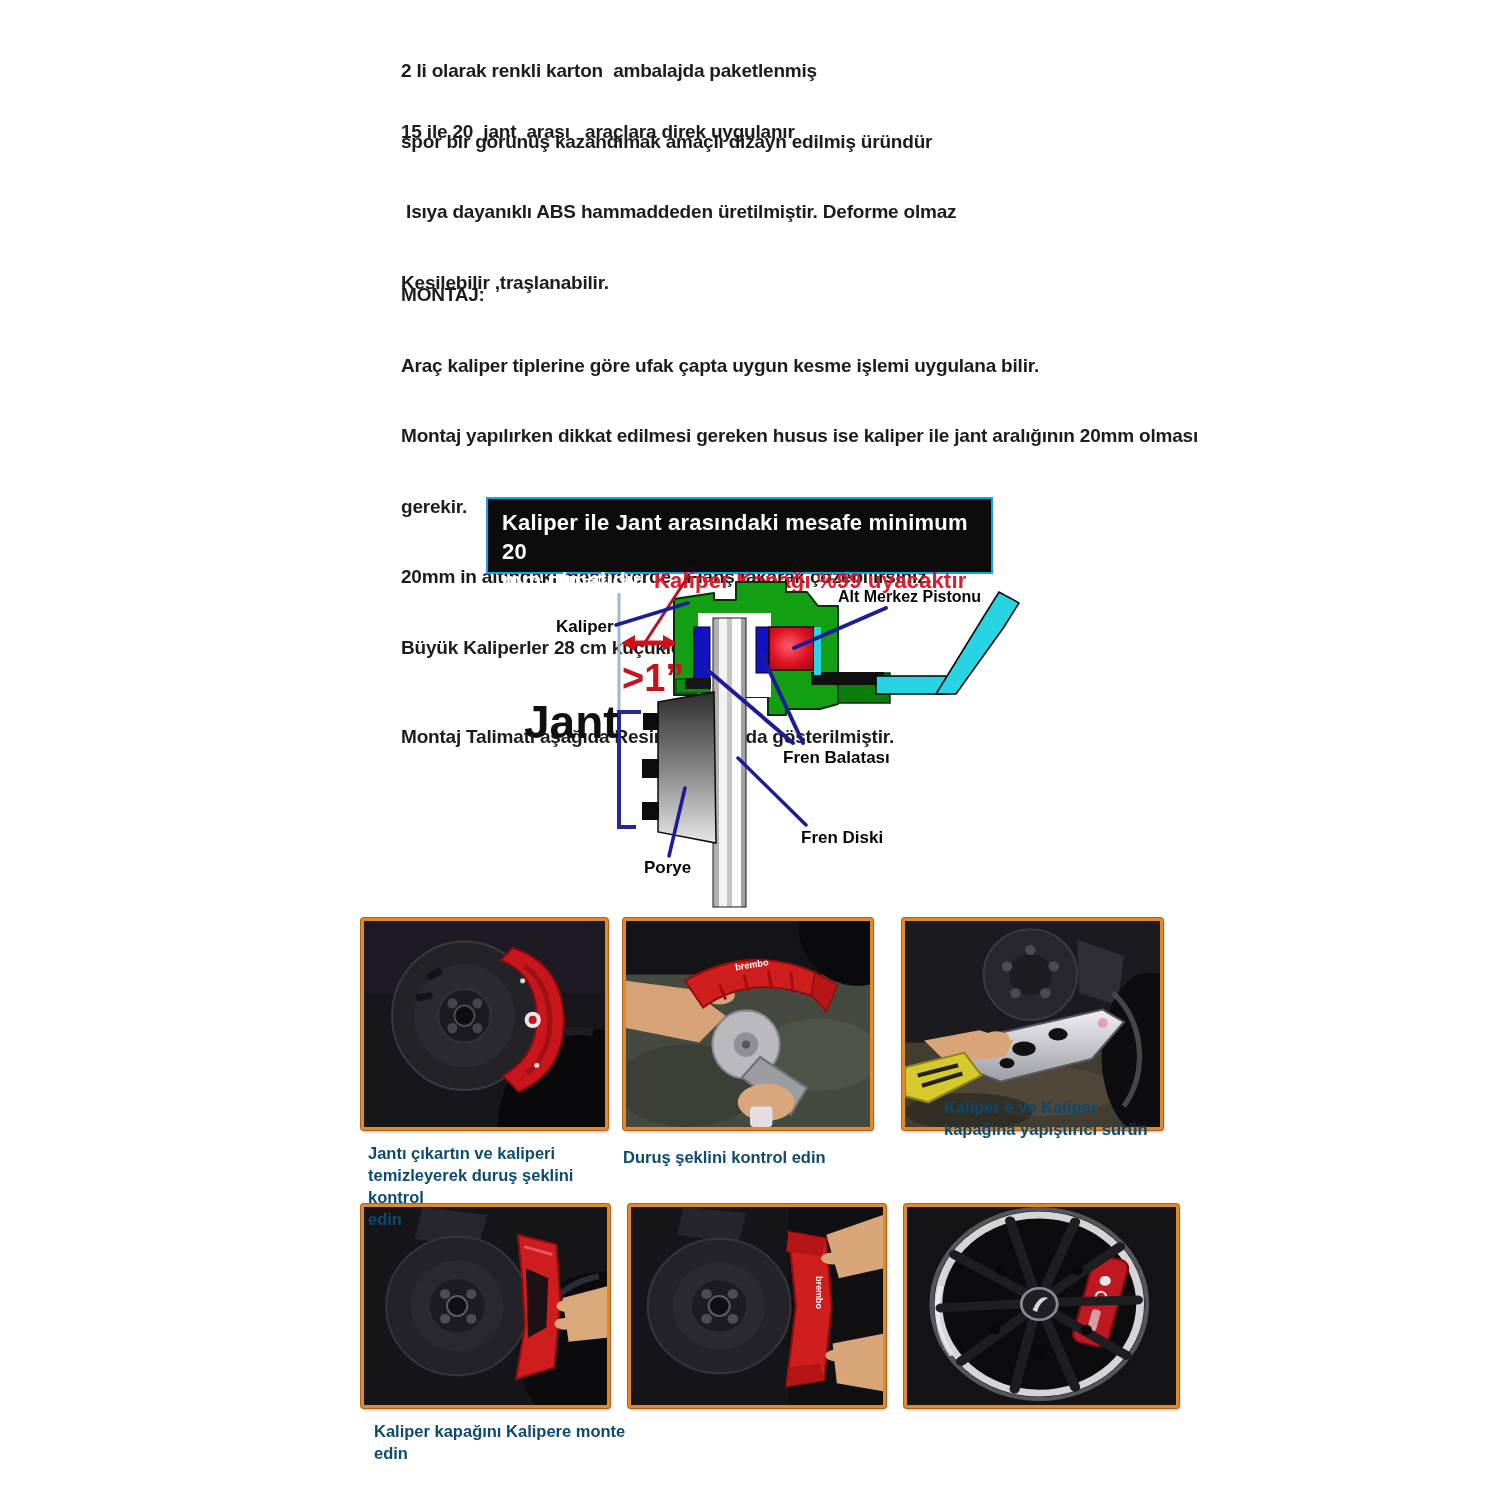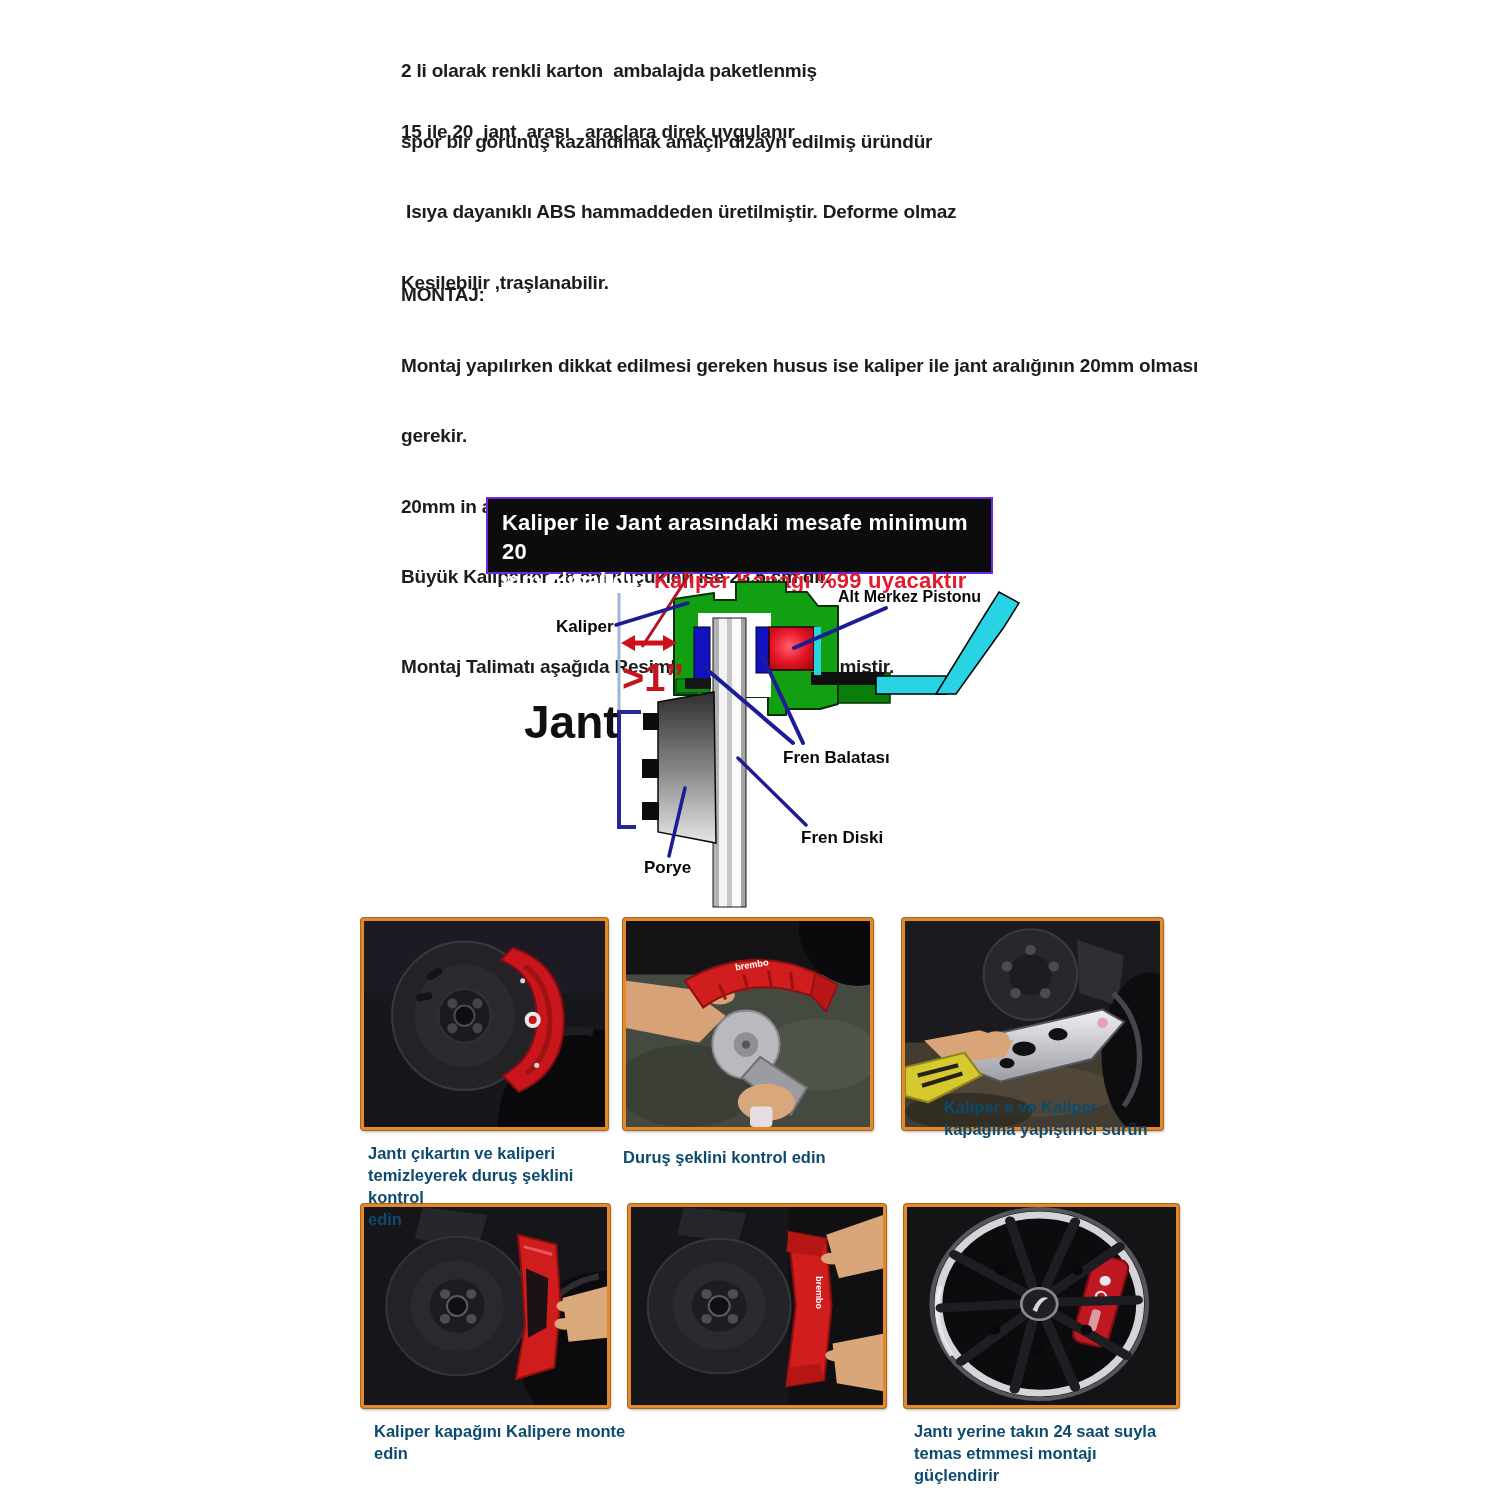--- a/index.html
+++ b/index.html
@@ -3,21 +3,21 @@
 <meta charset="utf-8">
 <style>
   html,body{margin:0;padding:0;background:#ffffff;}
   #page{position:relative;width:1500px;height:1500px;background:#ffffff;overflow:hidden;
         font-family:"Liberation Sans",sans-serif;color:#1c1c1c;margin-left:16px;}
   .txtblock{position:absolute;font-weight:bold;font-size:19px;line-height:23.5px;
             color:#1c1c1c;white-space:pre-wrap;letter-spacing:-0.2px;}
   .txtline{white-space:pre-wrap;}
   
   #banner{position:absolute;left:470px;top:497px;width:507px;height:77px;background:#0c0c0c;
-          border:2px solid #6d28d9;box-sizing:border-box;padding:9px 12px 7px 14px;}
+          border:2px solid #0ea5e9;box-sizing:border-box;padding:9px 12px 7px 14px;}
   #banner .bline{font-weight:bold;font-size:22px;line-height:29px;color:#ffffff;white-space:pre-wrap;letter-spacing:0.2px;}
   #banner .red{color:#e21a2e;}
   
   #diagram{position:absolute;left:460px;top:575px;width:550px;height:340px;}
   
   .photo{position:absolute;border:3px solid #e1892b;border-radius:3px;background:#101013;
          box-shadow:0 0 0 1px #a8661c,1px 2px 3px rgba(0,0,0,.3);overflow:hidden;box-sizing:border-box;}
   .photo svg{display:block;width:100%;height:100%;}
   .caption{position:absolute;font-weight:bold;font-size:16.5px;line-height:22px;color:#0c4a6e;
            white-space:pre-line;}
@@ -30,20 +30,21 @@
   <div class="txtblock" style="left:385px;top:12px;width:620px;">
     <div class="txtline">2 li olarak renkli karton  ambalajda paketlenmiş</div>
     <div class="txtline">spor bir görünüş kazandımak amaçlı dizayn edilmiş üründür</div>
     <div class="txtline"> Isıya dayanıklı ABS hammaddeden üretilmiştir. Deforme olmaz</div>
     <div class="txtline">Kesilebilir ,traşlanabilir.</div>
   </div>
   <div class="txtblock" style="left:385px;top:120px;width:620px;">15 ile 20  jant  arası   araçlara direk uygulanır</div>
 
   <div class="txtblock" style="left:385px;top:236px;width:800px;">
     <div class="txtline">MONTAJ:</div>
+    <div class="txtline">Araç kaliper tiplerine göre ufak çapta uygun kesme işlemi uygulana bilir.</div>
     <div class="txtline">Montaj yapılırken dikkat edilmesi gereken husus ise kaliper ile jant aralığının 20mm olması</div>
     <div class="txtline">gerekir.</div>
     <div class="txtline">20mm in altındaki mesafelerde , Flanş takarak çözebilirsiniz.</div>
     <div class="txtline">Büyük Kaliperler 28 cm küçükleri ise 23,5 cm dir.</div>
     <div class="txtline" style="margin-top:19px;">Montaj Talimatı aşağıda Resimli olarak da gösterilmiştir.</div>
   </div>
 
   <div id="banner">
     <div class="bline">Kaliper ile Jant arasındaki mesafe minimum  20</div>
     <div class="bline"><span>mm olmalıdır  </span><span class="red">Kaliper Kapağı %99 uyacaktır</span></div>
@@ -300,17 +301,14 @@
   </div>
 
   <div class="caption" style="left:352px;top:1142px;width:245px;">Jantı çıkartın ve kaliperi
 temizleyerek duruş şeklini kontrol
 edin</div>
   <div class="caption" style="left:607px;top:1146px;width:250px;">Duruş şeklini kontrol edin</div>
   <div class="caption" style="left:928px;top:1096px;width:240px;">Kaliper e ve Kaliper
 kapağına yapıştırıcı sürün</div>
   <div class="caption" style="left:358px;top:1420px;width:255px;">Kaliper kapağını Kalipere monte
 edin</div>
-  <div class="caption" style="left:898px;top:1420px;width:265px;">Jantı yerine takın 24 saat suyla
-temas etmmesi montajı
-güçlendirir</div>
 
 </div>
 
 </body></html>

